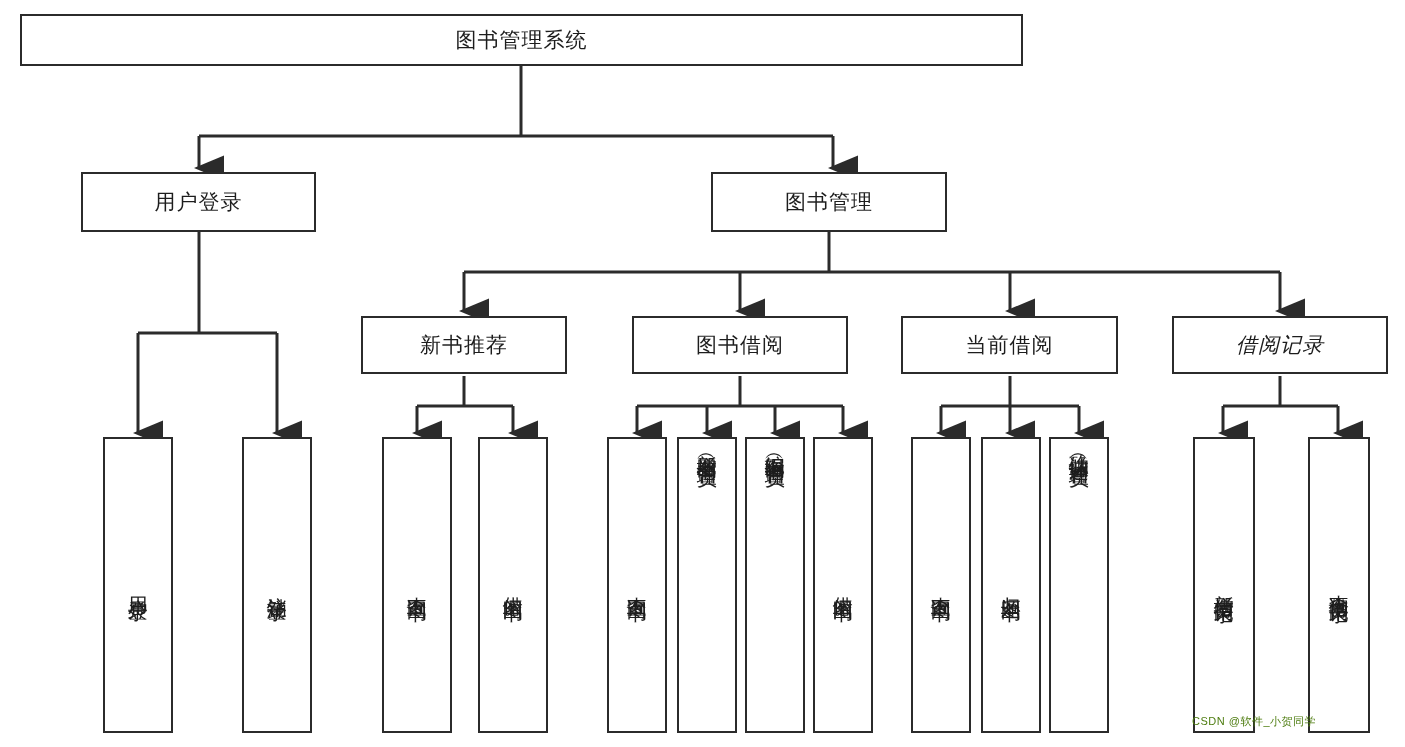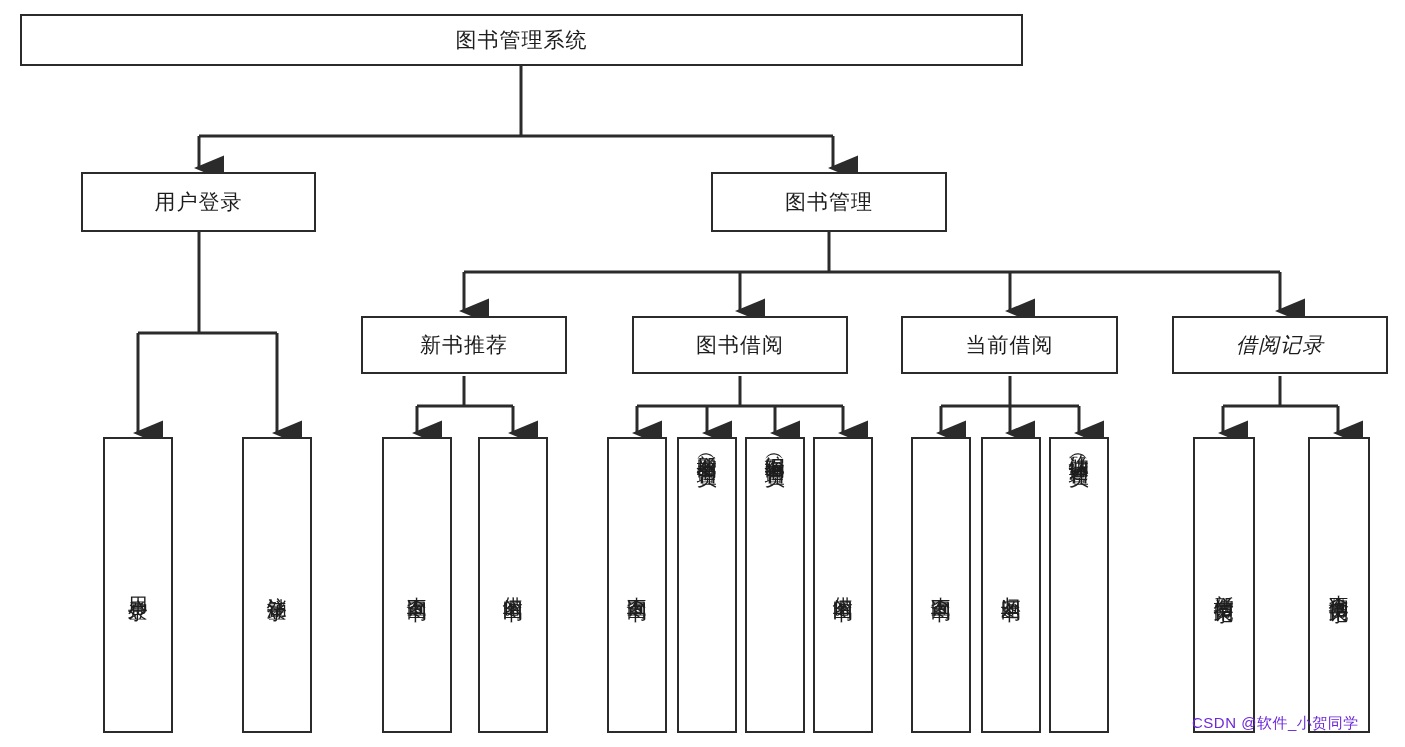--- a/index.html
+++ b/index.html
@@ -37,22 +37,22 @@
     text-orientation:upright;
     font-size:20px;
     line-height:1.32;
     letter-spacing:2px;
     white-space:nowrap;
     display:block;
   }
   .nodebox.v.center{align-items:center;}
   .watermark{
     position:absolute;
-    font-size:15px;
-    color:#6d28d9;
+    font-size:11px;
+    color:#4d7c0f;
     letter-spacing:.5px;
     white-space:nowrap;
     user-select:none;
   }
 </style>
 </head>
 <body>
 
 <div id="stage">
 

